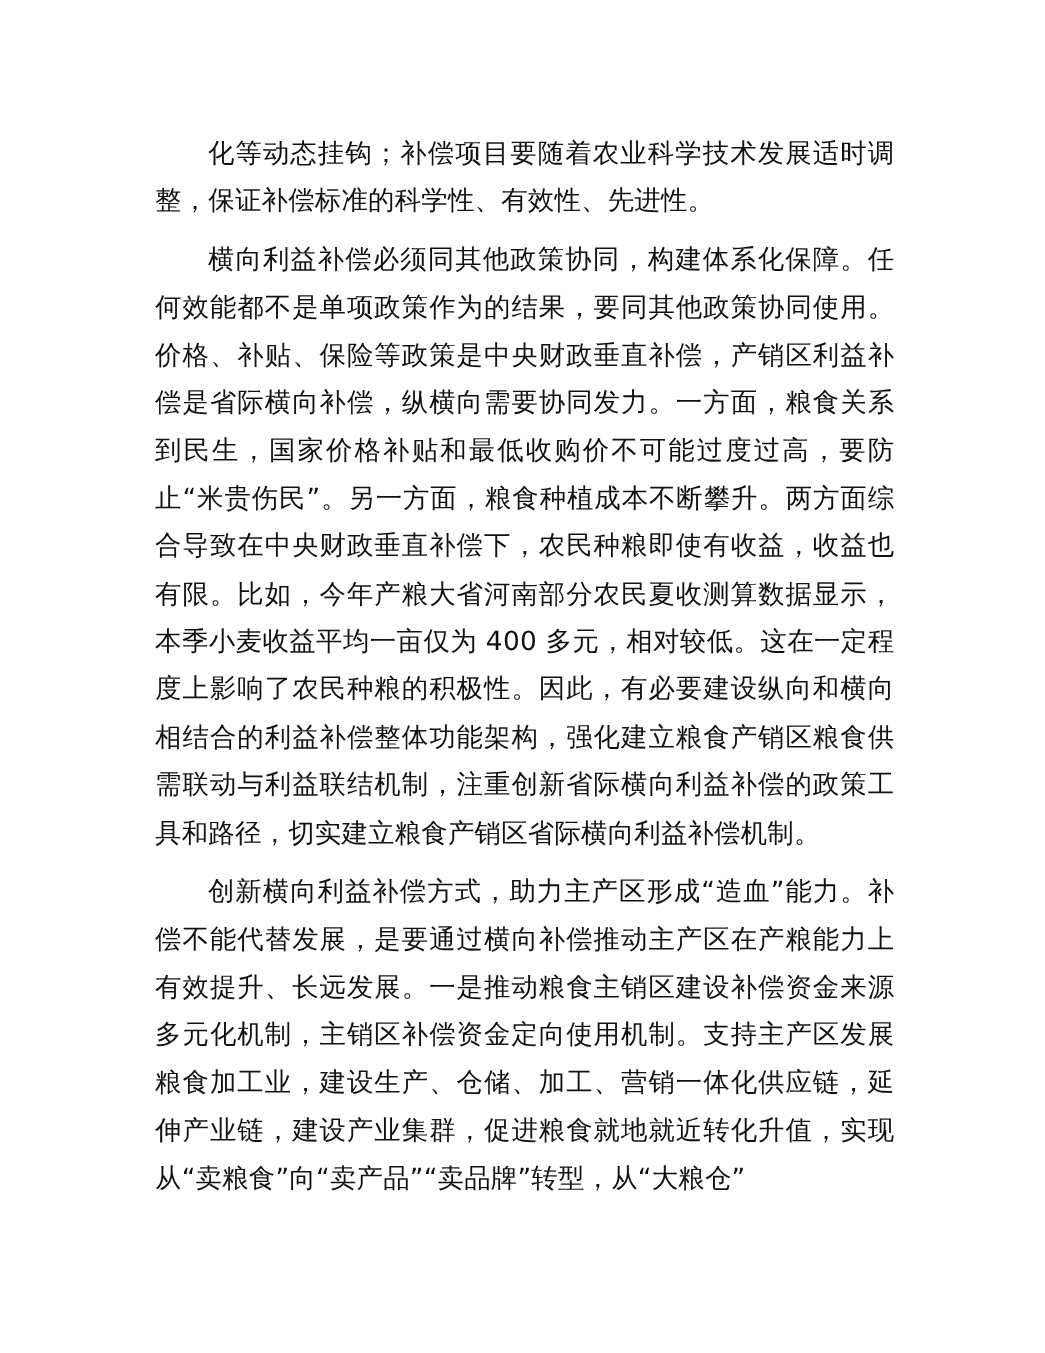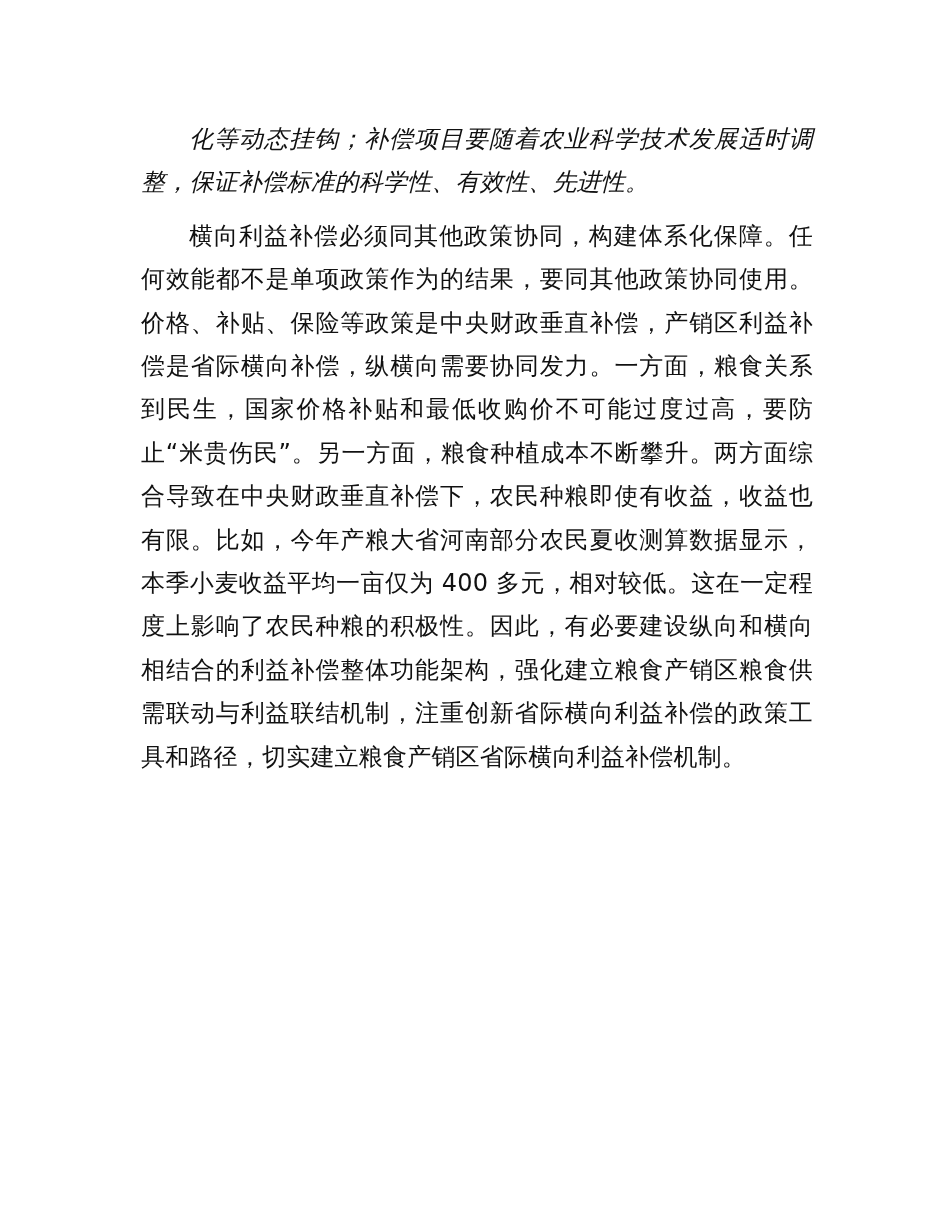--- a/index.html
+++ b/index.html
@@ -26,22 +26,22 @@
       font-size: 24px;
       line-height: 43.4px;
       text-indent: 48px;
       text-align: justify;
       text-justify: inter-character;
       letter-spacing: 0.2px;
       word-break: break-all;
     }
     .para.first {
       text-indent: 48px;
-      font-style: italic;
     }
   </style>
 </head>
 <body>
 
 <div class="page">
   <p class="para first">化等动态挂钩；补偿项目要随着农业科学技术发展适时调整，保证补偿标准的科学性、有效性、先进性。</p>
   <p class="para">横向利益补偿必须同其他政策协同，构建体系化保障。任何效能都不是单项政策作为的结果，要同其他政策协同使用。价格、补贴、保险等政策是中央财政垂直补偿，产销区利益补偿是省际横向补偿，纵横向需要协同发力。一方面，粮食关系到民生，国家价格补贴和最低收购价不可能过度过高，要防止“米贵伤民”。另一方面，粮食种植成本不断攀升。两方面综合导致在中央财政垂直补偿下，农民种粮即使有收益，收益也有限。比如，今年产粮大省河南部分农民夏收测算数据显示，本季小麦收益平均一亩仅为 400 多元，相对较低。这在一定程度上影响了农民种粮的积极性。因此，有必要建设纵向和横向相结合的利益补偿整体功能架构，强化建立粮食产销区粮食供需联动与利益联结机制，注重创新省际横向利益补偿的政策工具和路径，切实建立粮食产销区省际横向利益补偿机制。</p>
+  <p class="para">创新横向利益补偿方式，助力主产区形成“造血”能力。补偿不能代替发展，是要通过横向补偿推动主产区在产粮能力上有效提升、长远发展。一是推动粮食主销区建设补偿资金来源多元化机制，主销区补偿资金定向使用机制。支持主产区发展粮食加工业，建设生产、仓储、加工、营销一体化供应链，延伸产业链，建设产业集群，促进粮食就地就近转化升值，实现从“卖粮食”向“卖产品”“卖品牌”转型，从“大粮仓”</p>
 </div>
 
 </body></html>

